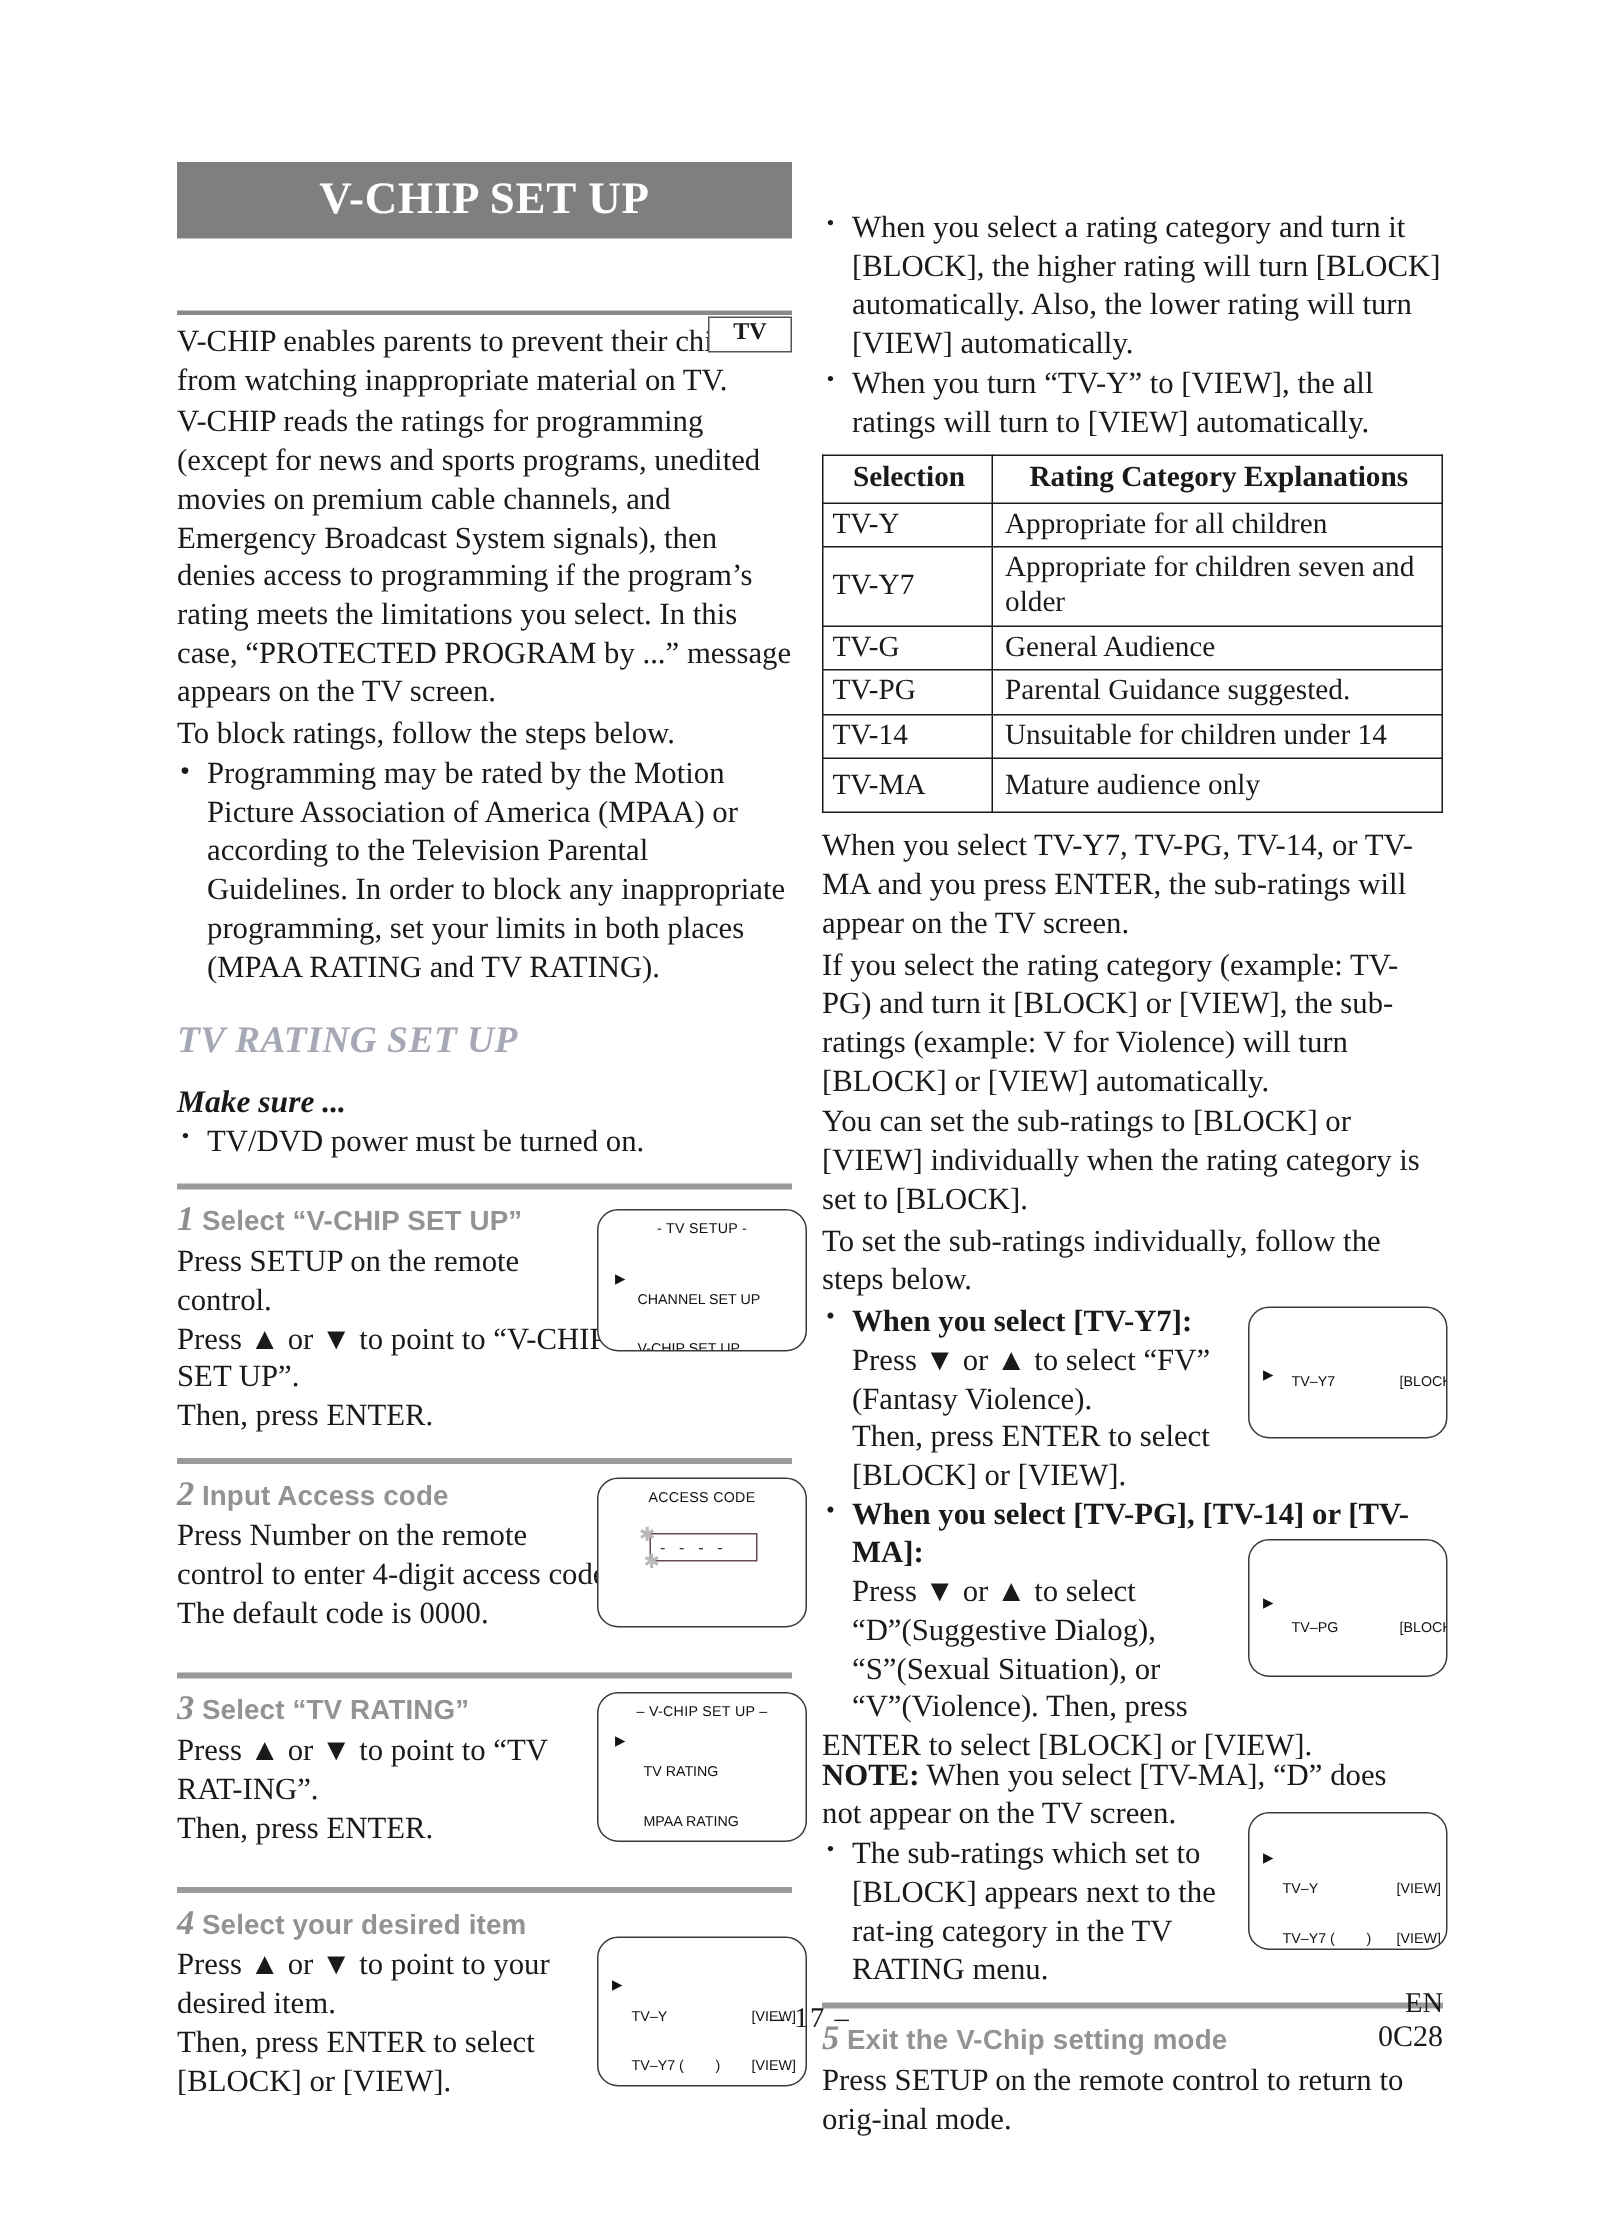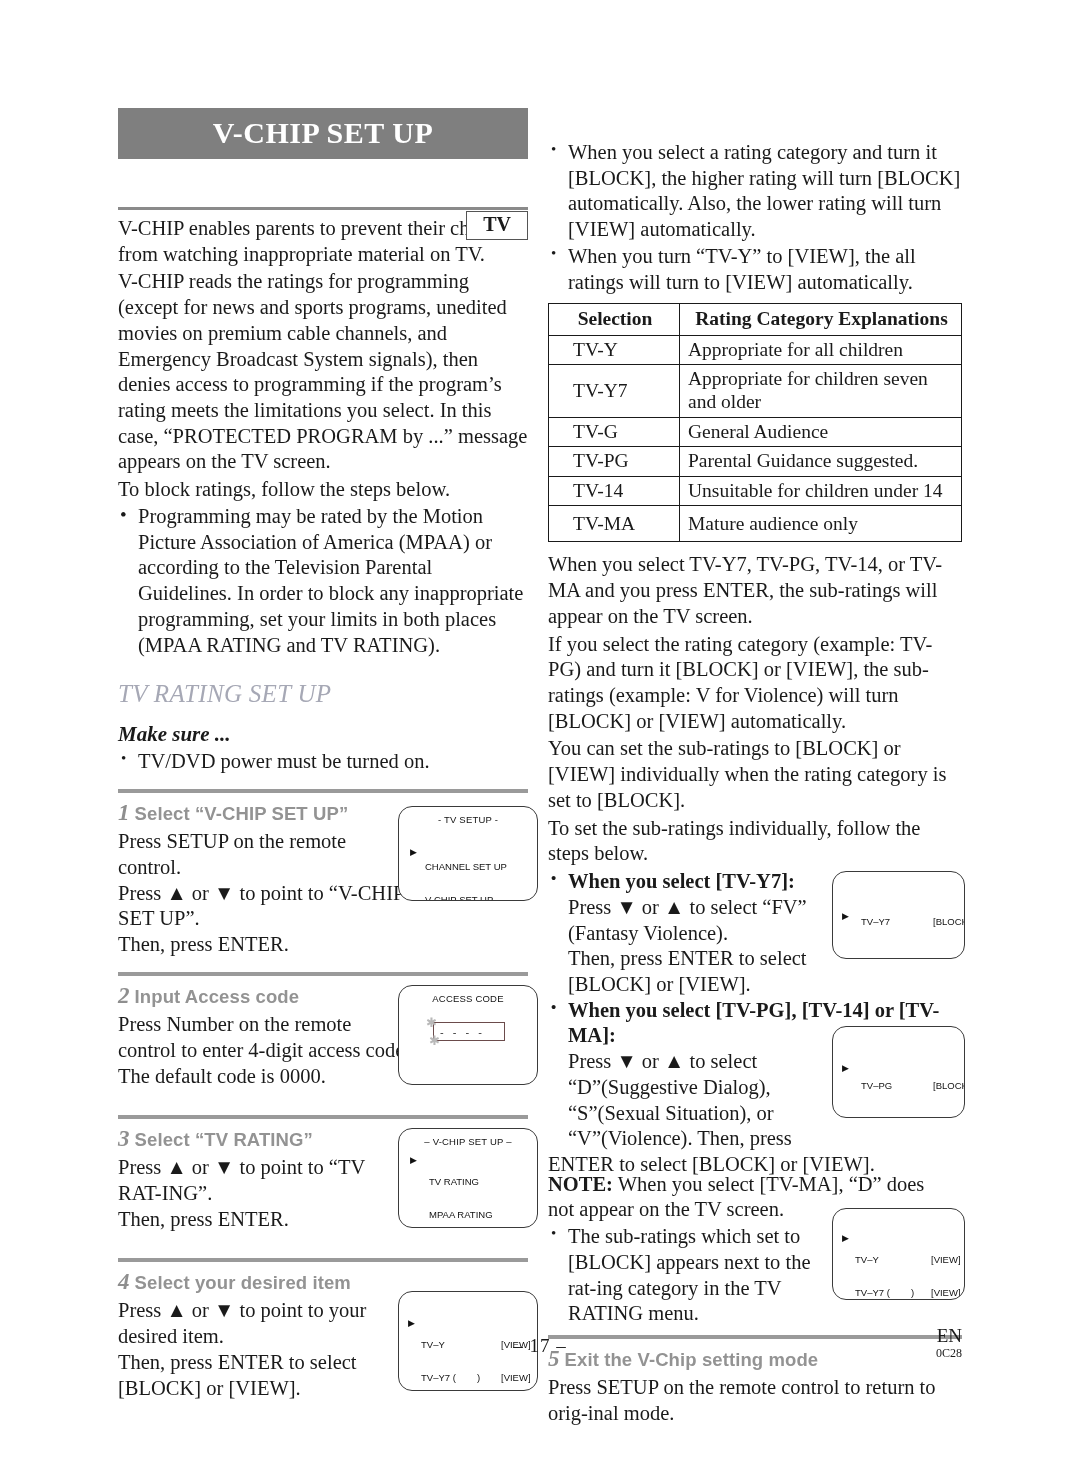--- a/index.html
+++ b/index.html
@@ -51,21 +51,21 @@
   .badge-row {
     position: relative;
     height: 42px;
   }
   .tv-badge {
     position: absolute;
     right: 0;
     top: 52px;
     border: 1.5px solid #555;
     font-weight: bold;
-    font-size: 20px;
+    font-size: 16px;
     padding: 1px 16px 3px 16px;
     background: #fff;
     line-height: 1.15;
     margin-left: 44px;
   }
   .rule-double {
     width: 410px;
     height: 3px;
     background: #8a8a8a;
     margin-top: 6px;
@@ -101,21 +101,21 @@
   ul.bul li.small-dot::before {
     font-size: 15px;
     top: 0px;
     left: 3px;
   }
 
   
   h2.subhead {
     font-family: "Liberation Serif", serif;
     font-style: italic;
-    font-weight: normal;
+    font-weight: bold;
     font-size: 25px;
     color: #a6a8b5;
     margin: 22px 0 14px 0;
     letter-spacing: 0.3px;
   }
   .make-sure {
     font-family: "Liberation Serif", serif;
     font-style: italic;
     font-weight: bold;
     font-size: 21px;
@@ -234,21 +234,21 @@
   }
   table.ratings th {
     font-weight: bold;
     text-align: center;
     font-size: 19.5px;
     padding-top: 3px;
     padding-bottom: 4px;
   }
   table.ratings td.sel {
     width: 100px;
-    padding-left: 24px;
+    padding-left: 6px;
     margin-left: 12px;
   }
   table.ratings tr.tall td { padding-top: 6px; padding-bottom: 6px; }
 
   
   .rc-block { position: relative; }
   .bold-lead {
     font-weight: bold;
     font-size: 20.5px;
   }
@@ -268,21 +268,21 @@
   }
   .footer-en {
     position: absolute;
     right: 118px;
     top: 1325px;
     text-align: right;
     font-size: 19px;
     line-height: 1.15;
   }
   .footer-code {
-    font-size: 12px;
+    font-size: 20px;
   }
 </style>
 </head>
 <body>
 
 <div class="page">
 
   <div class="col-left">
 
     <div class="title-bar">V-CHIP SET UP</div>

